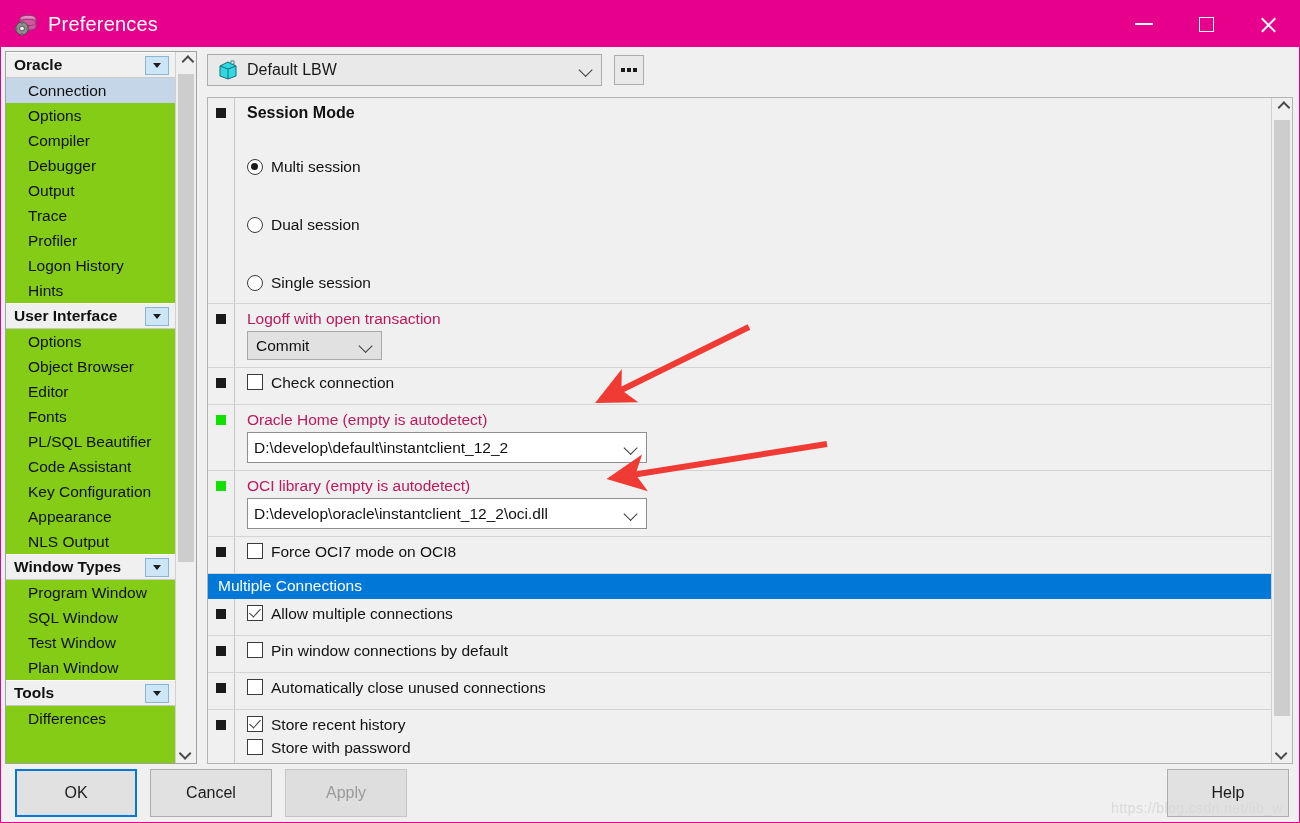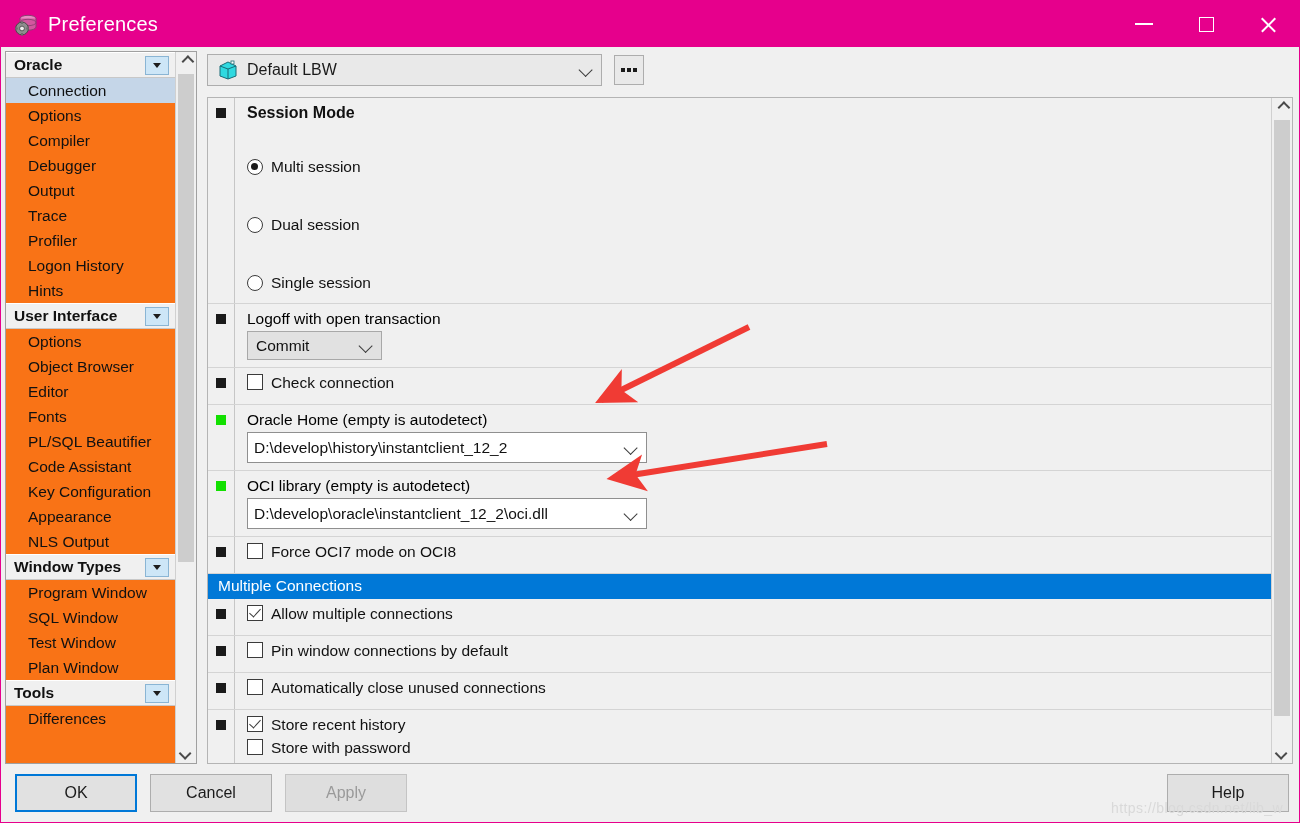--- a/index.html
+++ b/index.html
@@ -70,21 +70,21 @@
     display: flex;
     border: 1px solid #a0a0a0;
     background: #f0f0f0;
     box-sizing: border-box;
     margin-right: 10px;
     position: relative;
   }
   .sidebar {
     flex: 1 1 auto;
     overflow: hidden;
-    background: #f97316;
+    background: #84cc16;
     position: relative;
   }
   .sb-group {
     display: flex; align-items: center;
     height: 26px;
     background: #f0f0f0;
     border-top: 1px solid #ffffff;
     border-bottom: 1px solid #c8c8c8;
     padding-left: 8px;
     box-sizing: border-box;
@@ -226,21 +226,21 @@
   }
   .blue-header .bh-text {
     color: #ffffff; font-weight: normal; font-size: 15.5px;
     padding: 3px 0 4px 10px;
   }
   .group-title {
     font-weight: bold; font-size: 16px; color: #111;
     margin-bottom: 4px;
   }
   .field-label {
-    font-size: 15.5px; color: #000000;
+    font-size: 15.5px; color: #be185d;
     margin-bottom: 3px;
   }
 
   
   .radio-line { display: flex; align-items: center; height: 26px; margin-top: 32px; }
   .radio {
     width: 16px; height: 16px; border-radius: 50%;
     border: 1.6px solid #3b3b3b; background: #fff;
     margin-right: 8px; box-sizing: border-box;
     position: relative; flex: 0 0 16px;
@@ -309,21 +309,21 @@
 
   
   .footer {
     height: 58px; flex: 0 0 58px;
     display: flex; align-items: center;
     padding: 0 14px 0 14px;
     box-sizing: border-box;
     position: relative;
   }
   .btn {
-    height: 38px;
+    height: 48px;
     background: #e1e1e1;
     border: 1px solid #adadad;
     font-size: 16px; color: #1a1a1a;
     display: flex; align-items: center; justify-content: center;
     box-sizing: border-box;
     font-family: "Liberation Sans", sans-serif;
   }
   .btn.ok { width: 122px; border: 2px solid #0078d7; margin-right: 13px; }
   .btn.cancel { width: 122px; margin-right: 13px; }
   .btn.apply { width: 122px; color: #9a9a9a; border-color: #c4c4c4; background: #dedede; }
@@ -525,21 +525,21 @@
             </div>
           </div>
 
           <div class="srow">
             <div class="marker-col">
                 <span class="marker green"></span>
               </div>
             <div class="srow-body">
               <div class="field-label">Oracle Home (empty is autodetect)</div>
               <div class="path-combo">
-                <div class="pc-text">D:\develop\history\instantclient_12_2</div>
+                <div class="pc-text">D:\develop\default\instantclient_12_2</div>
                 <div class="combo-arrow">
                     <div class="chev-thin"></div>
                   </div>
               </div>
             </div>
           </div>
 
           <div class="srow">
             <div class="marker-col">
                 <span class="marker green"></span>

